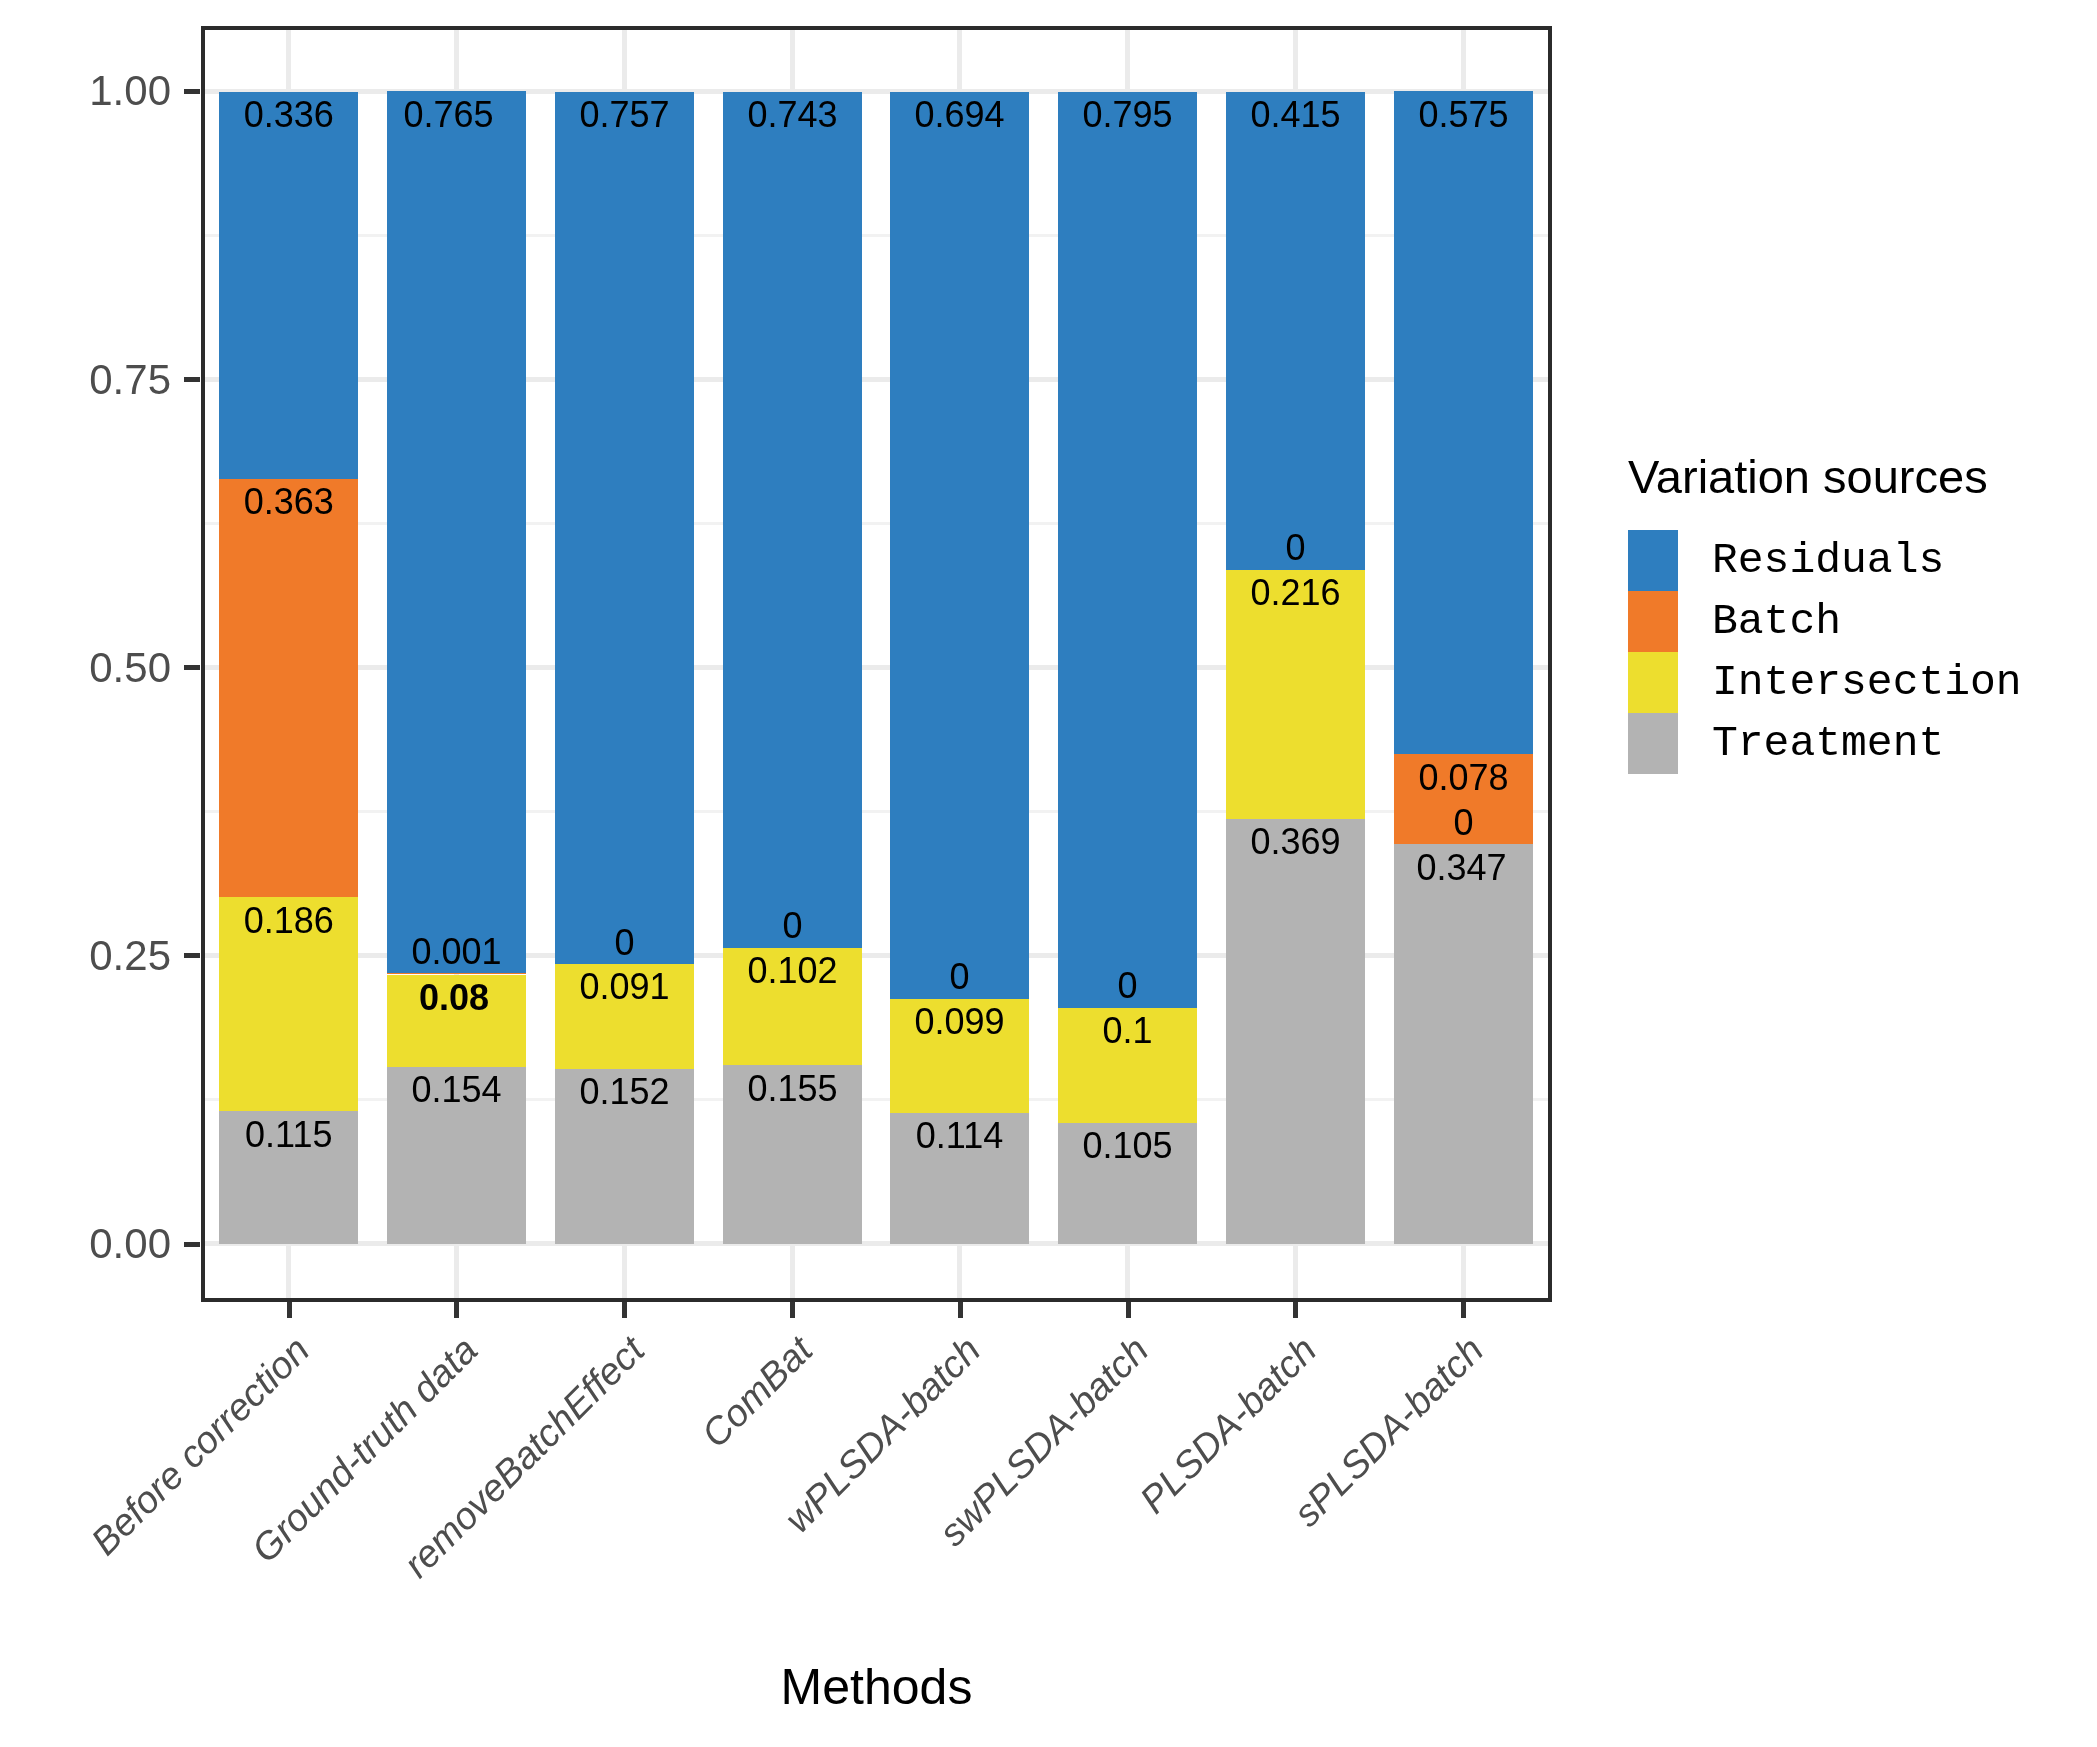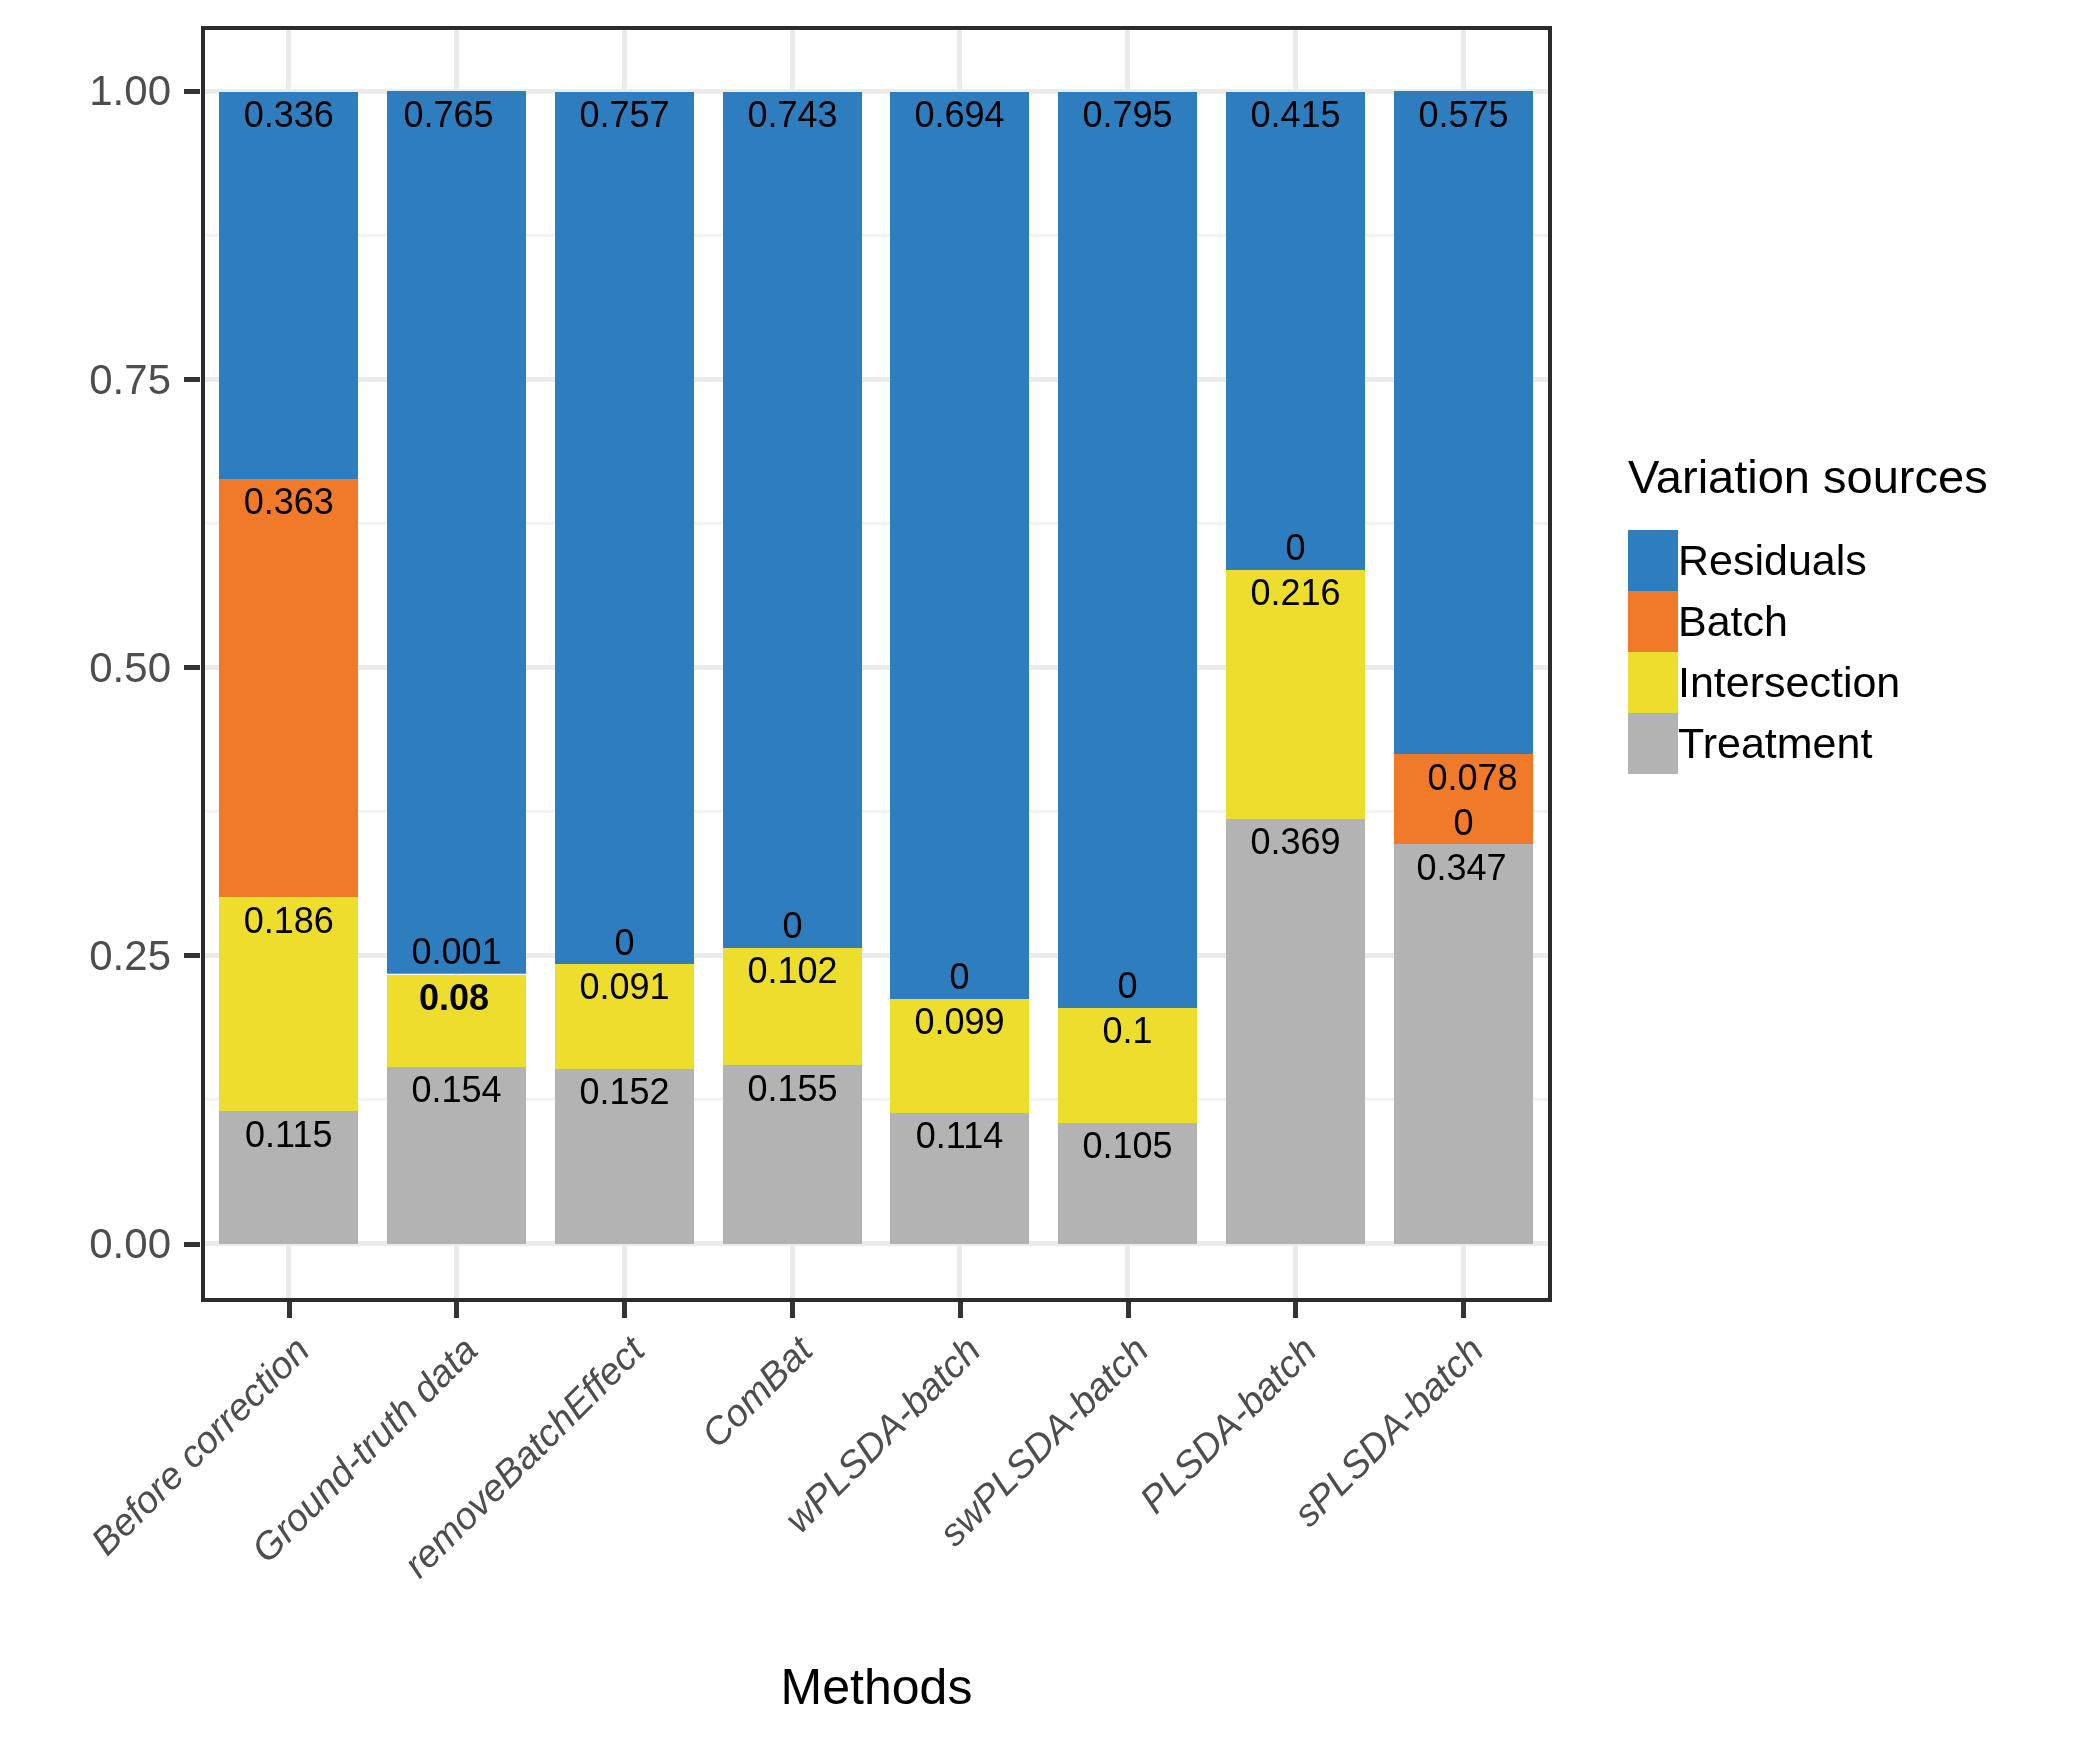--- a/index.html
+++ b/index.html
@@ -146,24 +146,25 @@
     display: flex;
     align-items: center;
     height: 61px;
   }
   .legend-swatch {
     width: 50px;
     height: 61px;
     flex: 0 0 auto;
   }
   .legend-label {
+    margin-left: 34px;
     font-size: 43px;
     color: #000000;
     white-space: nowrap;
-    font-family: Liberation Sans, sans-serif;
+    font-family: Liberation Mono, monospace;
   }
 </style>
 </head>
 <body>
 
 <div id="page">
 
   <div id="ylab">Explained variance (%)</div>
 
   <div id="y-axis">
@@ -270,21 +271,21 @@
         <div class="seg-label" style="left: 685px; width: 139px; top: 1088px;">0.114</div>
         <div class="seg-label" style="left: 853px; width: 139px; top: 67px;">0.795</div>
         <div class="seg-label" style="left: 853px; width: 139px; top: 938px;">0</div>
         <div class="seg-label" style="left: 853px; width: 139px; top: 983px;">0.1</div>
         <div class="seg-label" style="left: 853px; width: 139px; top: 1098px;">0.105</div>
         <div class="seg-label" style="left: 1021px; width: 139px; top: 67px;">0.415</div>
         <div class="seg-label" style="left: 1021px; width: 139px; top: 500px;">0</div>
         <div class="seg-label" style="left: 1021px; width: 139px; top: 545px;">0.216</div>
         <div class="seg-label" style="left: 1021px; width: 139px; top: 794px;">0.369</div>
         <div class="seg-label" style="left: 1189px; width: 139px; top: 67px;">0.575</div>
-        <div class="seg-label" style="left: 1189px; width: 157px; top: 730px;">0.078</div>
+        <div class="seg-label" style="left: 1189px; width: 139px; top: 730px;">0.078</div>
         <div class="seg-label" style="left: 1189px; width: 139px; top: 775px;">0</div>
         <div class="seg-label" style="left: 1189px; width: 135px; top: 820px;">0.347</div>
       </div>
   </div>
 
   <div id="x-axis">
       <div class="xtick-mark" style="left: 287px; top: 1302px;"></div>
       <div class="xtick-label" style="left: -410px; width: 699px; top: 1330px;">Before correction</div>
       <div class="xtick-mark" style="left: 454px; top: 1302px;"></div>
       <div class="xtick-label" style="left: -242px; width: 699px; top: 1330px;">Ground-truth data</div>

